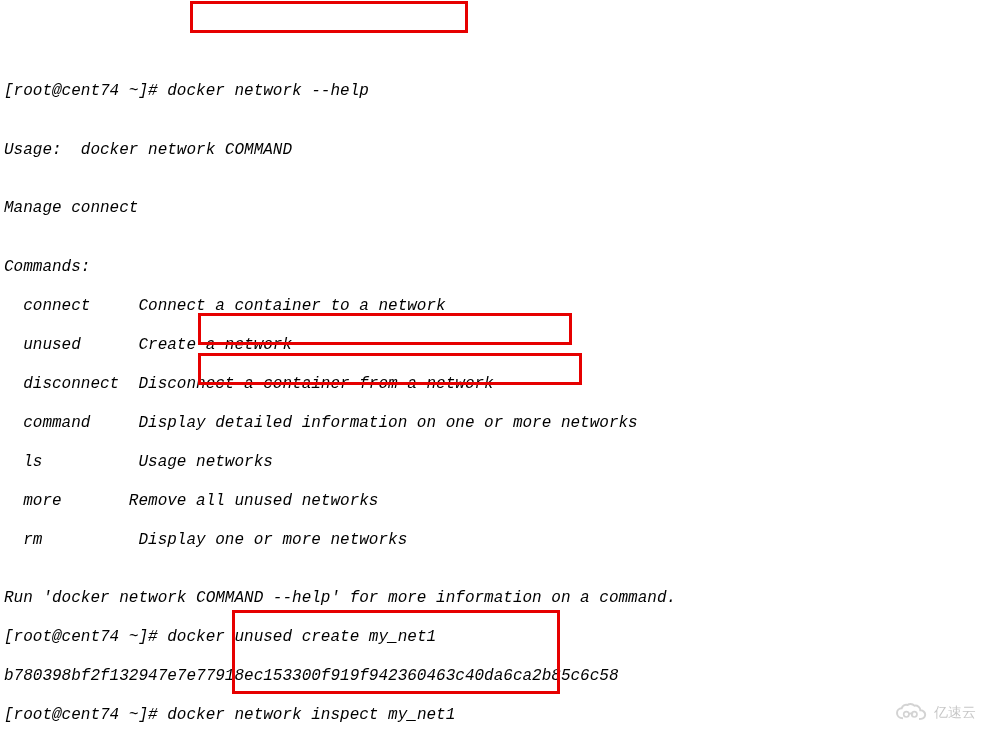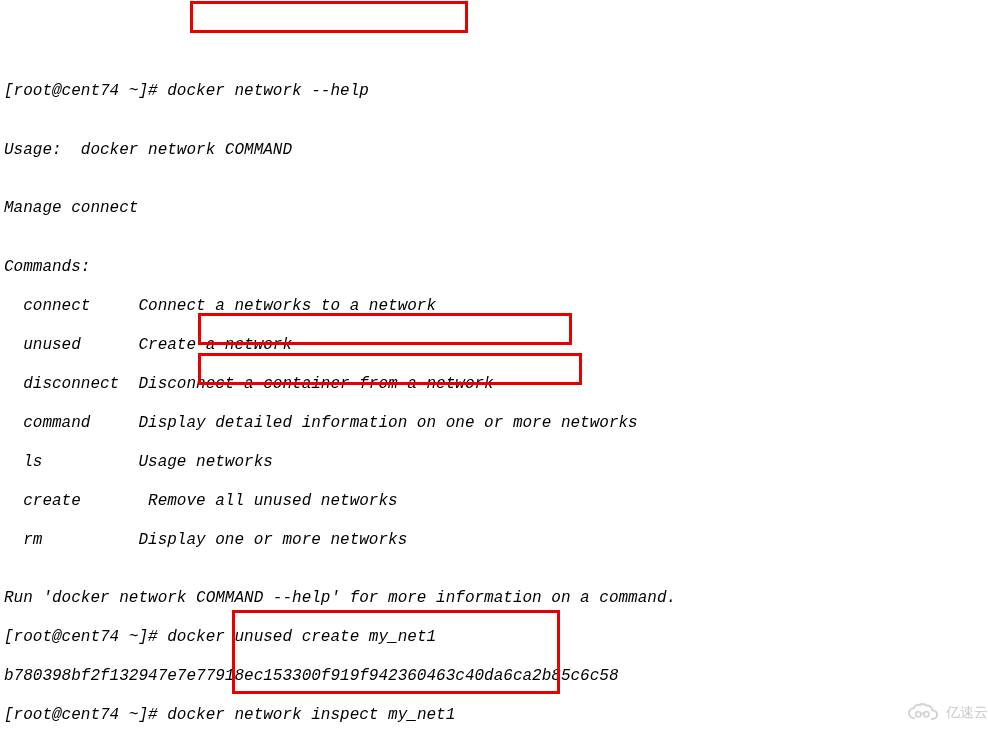--- a/index.html
+++ b/index.html
@@ -22,21 +22,21 @@
       font-style: italic;
     }
     .highlight-box {
       position: absolute;
       border: 3px solid #e60000;
       background: transparent;
       pointer-events: none;
     }
     .watermark {
       position: absolute;
-      right: 0;
+      right: 12px;
       bottom: 8px;
       display: flex;
       align-items: center;
       gap: 7px;
       opacity: 0.28;
       font-family: sans-serif;
     }
     .watermark-icon {
       width: 32px;
       height: 20px;
@@ -51,26 +51,26 @@
 
 
 
 <span class="line"><span>[root@cent74 ~]# </span><span>docker network --help</span></span>
 <span class="line"></span>
 <span class="line">Usage:  docker network COMMAND</span>
 <span class="line"></span>
 <span class="line">Manage connect</span>
 <span class="line"></span>
 <span class="line">Commands:</span>
-<span class="line">  connect     Connect a networks to a network</span>
+<span class="line">  connect     Connect a container to a network</span>
 <span class="line">  unused      Create a network</span>
 <span class="line">  disconnect  Disconnect a container from a network</span>
 <span class="line">  command     Display detailed information on one or more networks</span>
 <span class="line">  ls          Usage networks</span>
-<span class="line">  create       Remove all unused networks</span>
+<span class="line">  more       Remove all unused networks</span>
 <span class="line">  rm          Display one or more networks</span>
 <span class="line"></span>
 <span class="line">Run 'docker network COMMAND --help' for more information on a command.</span>
 <span class="line"><span>[root@cent74 ~]# </span><span>docker unused create my_net1</span></span>
 <span class="line">b780398bf2f132947e7e77918ec153300f919f942360463c40da6ca2b85c6c58</span>
 <span class="line"><span>[root@cent74 ~]# </span><span>docker network inspect my_net1</span></span>
 
 
 
 

